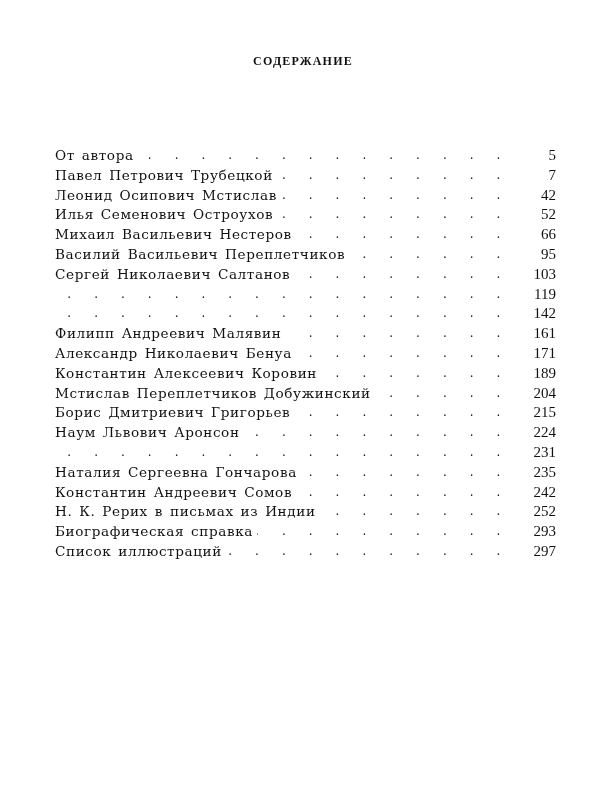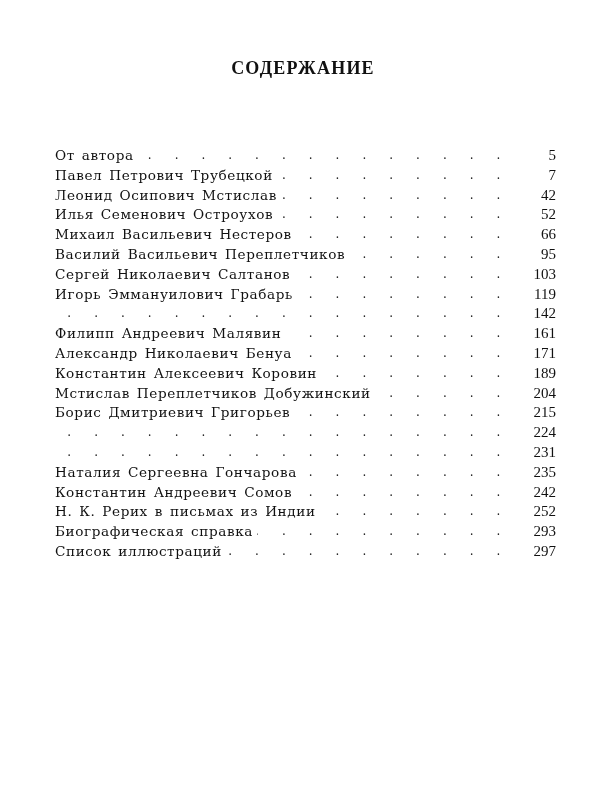--- a/index.html
+++ b/index.html
@@ -15,21 +15,21 @@
       font-family: "DejaVu Serif", "Liberation Serif", serif;
       color: #111111;
     }
     .page-title {
       position: absolute;
       top: 46px;
       left: 0;
       width: 606px;
       text-align: center;
       font-family: "Liberation Serif", "DejaVu Serif", serif;
-      font-size: 18px;
+      font-size: 12px;
       letter-spacing: 1.2px;
       color: #111;
     }
     .toc {
       position: absolute;
       top: 146px;
       left: 55px;
       width: 501px;
       margin: 0;
       padding: 0;
@@ -103,21 +103,20 @@
       <span class="toc-label">Василий Васильевич Переплетчиков</span>
       <span class="toc-leader">. . . . . . . . . . . . . . . . . . . . . . . . . . . . . . . . . . . . . . . . .</span>
       <span class="toc-page">95</span>
     </li>
   <li class="toc-row">
       <span class="toc-label">Сергей Николаевич Салтанов</span>
       <span class="toc-leader">. . . . . . . . . . . . . . . . . . . . . . . . . . . . . . . . . . . . . . . . .</span>
       <span class="toc-page">103</span>
     </li>
   <li class="toc-row">
-      <span class="toc-label">Игорь Эммануилович Грабарь</span>
       <span class="toc-leader">. . . . . . . . . . . . . . . . . . . . . . . . . . . . . . . . . . . . . . . . .</span>
       <span class="toc-page">119</span>
     </li>
   <li class="toc-row">
       <span class="toc-leader">. . . . . . . . . . . . . . . . . . . . . . . . . . . . . . . . . . . . . . . . .</span>
       <span class="toc-page">142</span>
     </li>
   <li class="toc-row">
       <span class="toc-label">Филипп Андреевич Малявин</span>
       <span class="toc-leader">. . . . . . . . . . . . . . . . . . . . . . . . . . . . . . . . . . . . . . . . .</span>
@@ -137,20 +136,21 @@
       <span class="toc-label">Мстислав Переплетчиков Добужинский</span>
       <span class="toc-leader">. . . . . . . . . . . . . . . . . . . . . . . . . . . . . . . . . . . . . . . . .</span>
       <span class="toc-page">204</span>
     </li>
   <li class="toc-row">
       <span class="toc-label">Борис Дмитриевич Григорьев</span>
       <span class="toc-leader">. . . . . . . . . . . . . . . . . . . . . . . . . . . . . . . . . . . . . . . . .</span>
       <span class="toc-page">215</span>
     </li>
   <li class="toc-row">
+      <span class="toc-label">Наум Львович Аронсон</span>
       <span class="toc-leader">. . . . . . . . . . . . . . . . . . . . . . . . . . . . . . . . . . . . . . . . .</span>
       <span class="toc-page">224</span>
     </li>
   <li class="toc-row">
       <span class="toc-leader">. . . . . . . . . . . . . . . . . . . . . . . . . . . . . . . . . . . . . . . . .</span>
       <span class="toc-page">231</span>
     </li>
   <li class="toc-row">
       <span class="toc-label">Наталия Сергеевна Гончарова</span>
       <span class="toc-leader">. . . . . . . . . . . . . . . . . . . . . . . . . . . . . . . . . . . . . . . . .</span>

